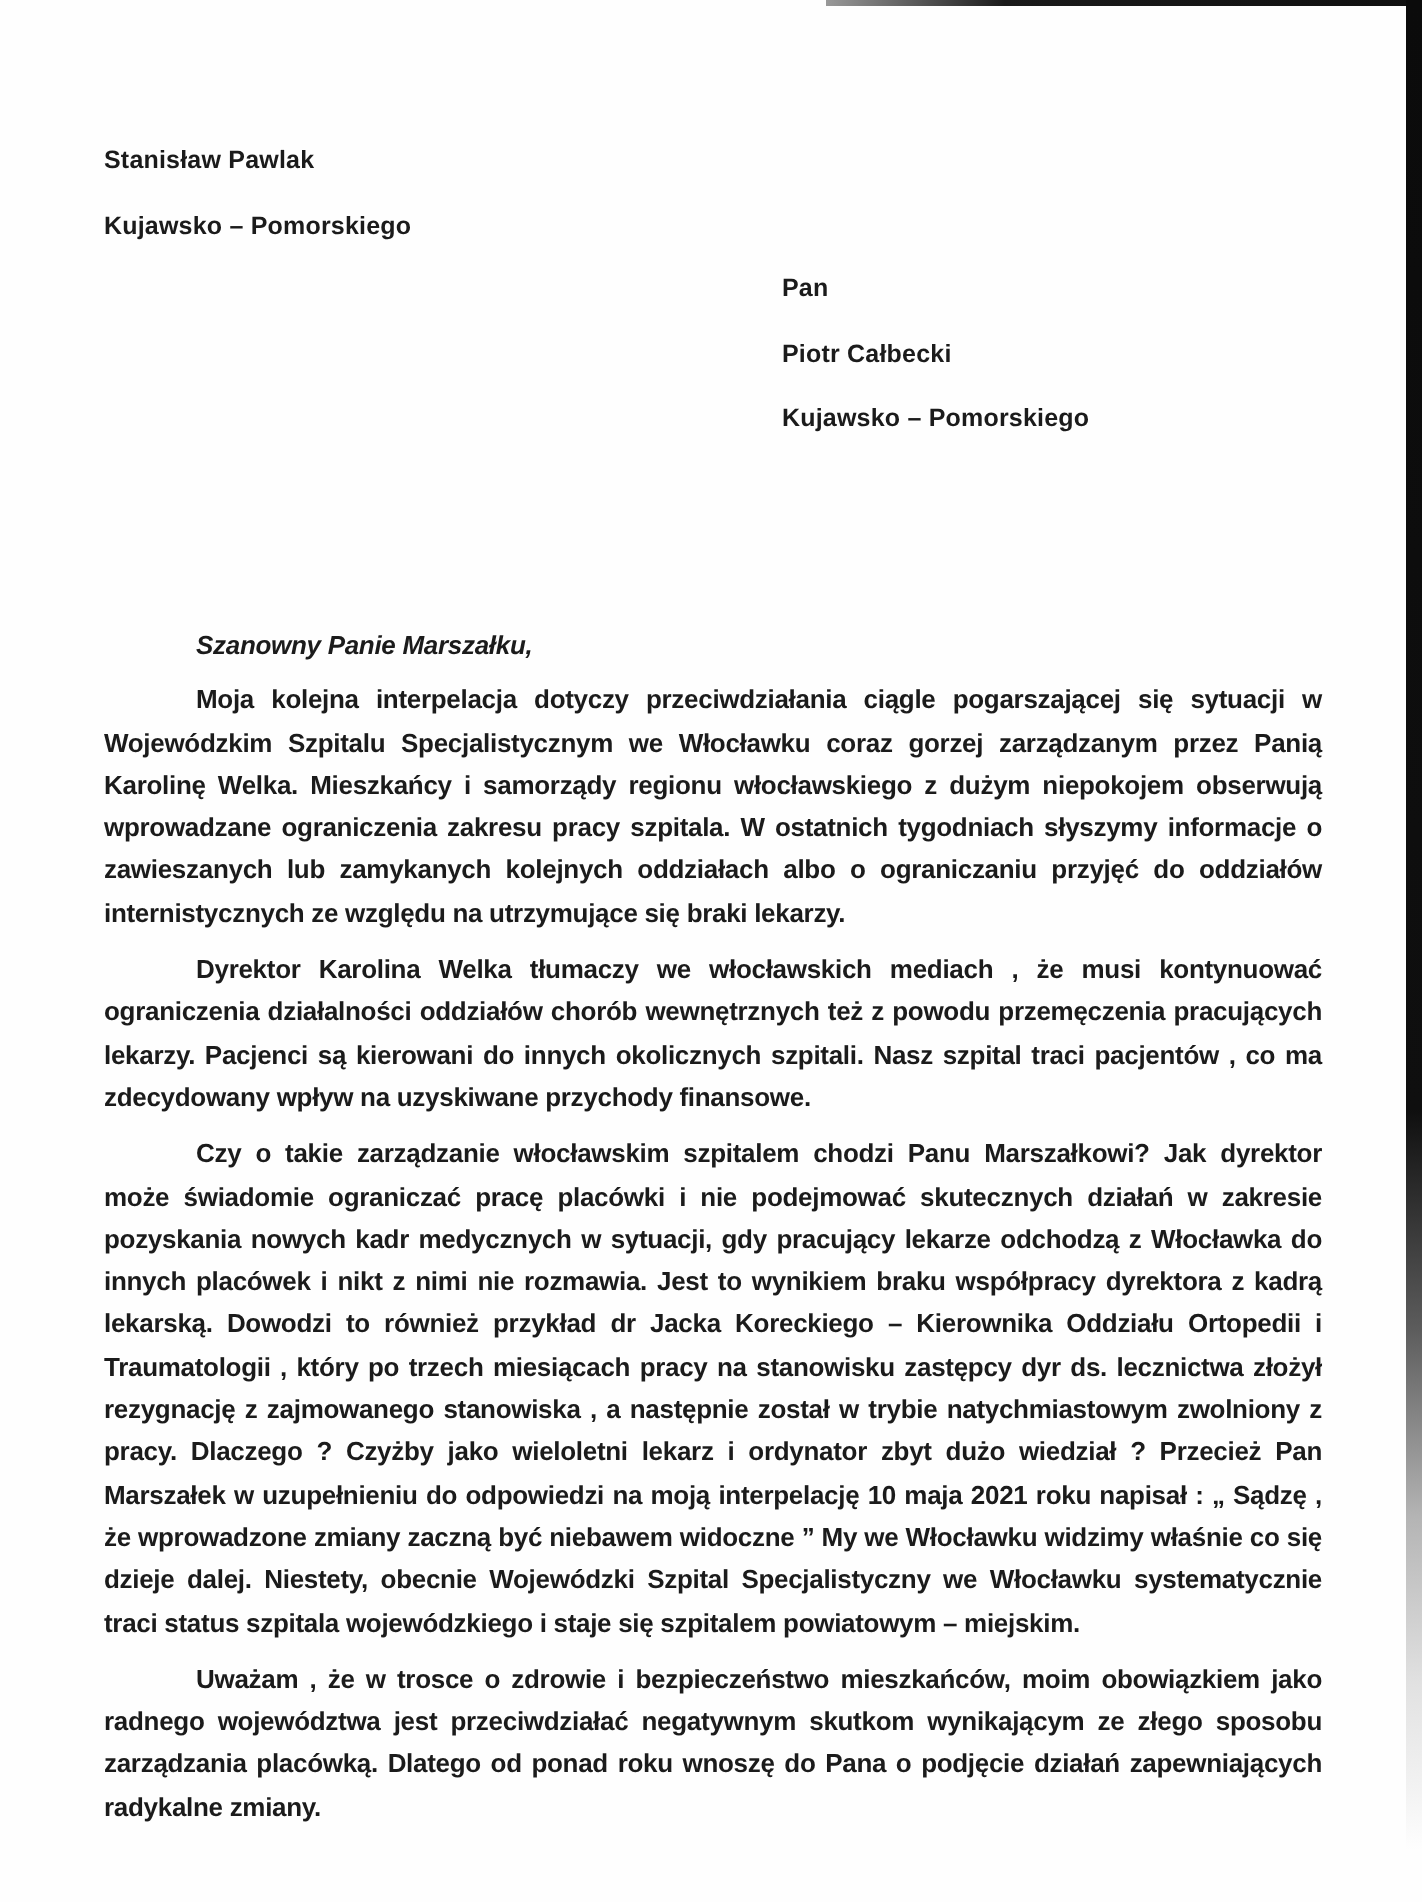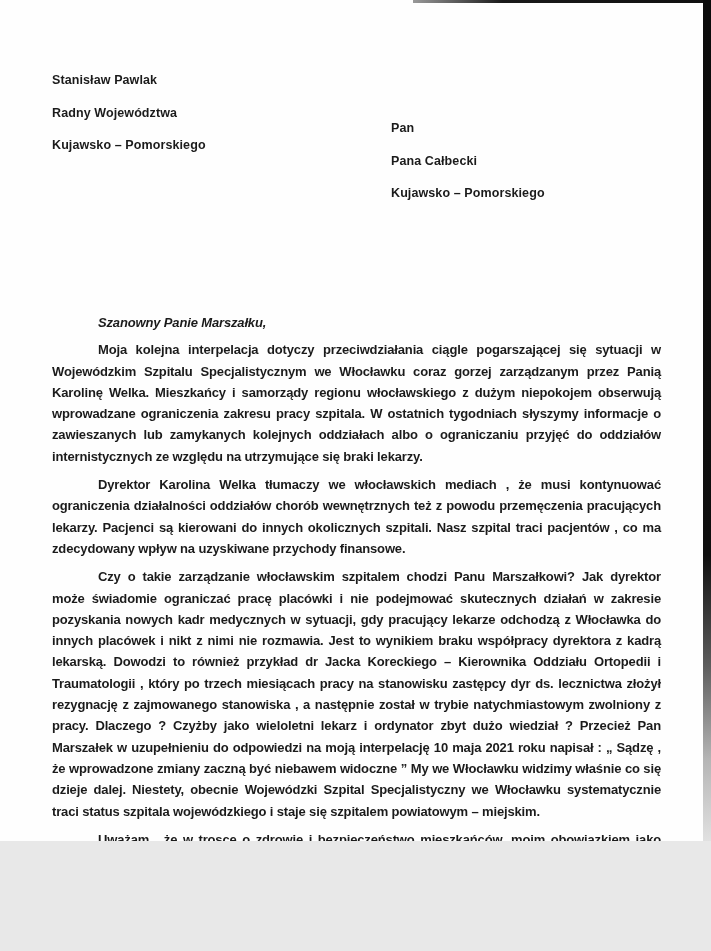--- a/index.html
+++ b/index.html
@@ -3,21 +3,21 @@
 <meta charset="utf-8">
 <style>
   html, body {
     margin: 0;
     padding: 0;
     background: #e8e8e8;
   }
   .page {
     position: relative;
     width: 711px;
-    height: 841px;
+    height: 951px;
     background: #fefefe;
     overflow: hidden;
     font-family: "Liberation Sans", sans-serif;
     color: #1b1b1b;
     -webkit-font-smoothing: antialiased;
   }
   
   .artifact-top {
     position: absolute;
     top: 0;
@@ -48,21 +48,21 @@
     top: 64px;
   }
   .date {
     position: absolute;
     left: 444px;
     top: 64px;
   }
   .recipient {
     position: absolute;
     left: 391px;
-    top: 112px;
+    top: 128px;
   }
   .hdr-line {
     margin: 0;
     font-size: 12.5px;
     font-weight: bold;
     line-height: 32.5px;
     white-space: nowrap;
     letter-spacing: 0.1px;
   }
   
@@ -93,28 +93,27 @@
 </head>
 <body>
 
 <div class="page">
 
   <div class="artifact-top"></div>
   <div class="artifact-right"></div>
 
   <div class="sender">
     <p class="hdr-line">Stanisław Pawlak</p>
-    <p class="hdr-line">Radny Województwa</p>
     <p class="hdr-line">Kujawsko – Pomorskiego</p>
   </div>
 
 
   <div class="recipient">
     <p class="hdr-line">Pan</p>
-    <p class="hdr-line">Pana Całbecki</p>
+    <p class="hdr-line">Piotr Całbecki</p>
     <p class="hdr-line">Kujawsko – Pomorskiego</p>
   </div>
 
   <div class="body-text">
     <p class="salutation">Szanowny Panie Marszałku,</p>
     <p class="para">Moja kolejna interpelacja dotyczy przeciwdziałania ciągle pogarszającej się sytuacji w Wojewódzkim Szpitalu Specjalistycznym we Włocławku coraz gorzej zarządzanym przez Panią Karolinę Welka. Mieszkańcy i samorządy regionu włocławskiego z dużym niepokojem obserwują wprowadzane ograniczenia zakresu pracy szpitala. W ostatnich tygodniach słyszymy informacje o zawieszanych lub zamykanych kolejnych oddziałach albo o ograniczaniu przyjęć do oddziałów internistycznych ze względu na utrzymujące się braki lekarzy.</p>
     <p class="para">Dyrektor Karolina Welka tłumaczy we włocławskich mediach , że musi kontynuować ograniczenia działalności oddziałów chorób wewnętrznych też z powodu przemęczenia pracujących lekarzy. Pacjenci są kierowani do innych okolicznych szpitali. Nasz szpital traci pacjentów , co ma zdecydowany wpływ na uzyskiwane przychody finansowe.</p>
     <p class="para"><span>Czy o takie zarządzanie włocławskim szpitalem chodzi Panu Marszałkowi? Jak dyrektor może świadomie ograniczać pracę placówki i nie podejmować skutecznych działań w zakresie pozyskania nowych kadr medycznych w sytuacji, gdy pracujący lekarze odchodzą z Włocławka do innych placówek i nikt z nimi nie rozmawia. Jest to wynikiem braku współpracy dyrektora z kadrą lekarską. Dowodzi to również przykład dr Jacka Koreckiego – Kierownika Oddziału Ortopedii i Traumatologii , który po trzech miesiącach pracy na stanowisku zastępcy dyr ds. lecznictwa złożył rezygnację z zajmowanego stanowiska , a następnie został w trybie natychmiastowym zwolniony z pracy. Dlaczego ? Czyżby jako wieloletni lekarz i ordynator zbyt dużo wiedział ? Przecież Pan Marszałek w uzupełnieniu do odpowiedzi na moją interpelację 10 maja 2021 roku napisał : </span><span class="quote-italic">„ Sądzę , że wprowadzone zmiany zaczną być niebawem widoczne ”</span><span>  My we Włocławku widzimy właśnie co się dzieje dalej. Niestety, obecnie Wojewódzki Szpital Specjalistyczny we Włocławku systematycznie traci status szpitala wojewódzkiego i staje się szpitalem powiatowym – miejskim.</span></p>
     <p class="para">Uważam , że w trosce o zdrowie i bezpieczeństwo mieszkańców, moim obowiązkiem jako radnego województwa jest przeciwdziałać negatywnym skutkom wynikającym ze złego sposobu zarządzania placówką. Dlatego od ponad roku wnoszę do Pana o podjęcie działań zapewniających radykalne zmiany.</p>
   </div>

